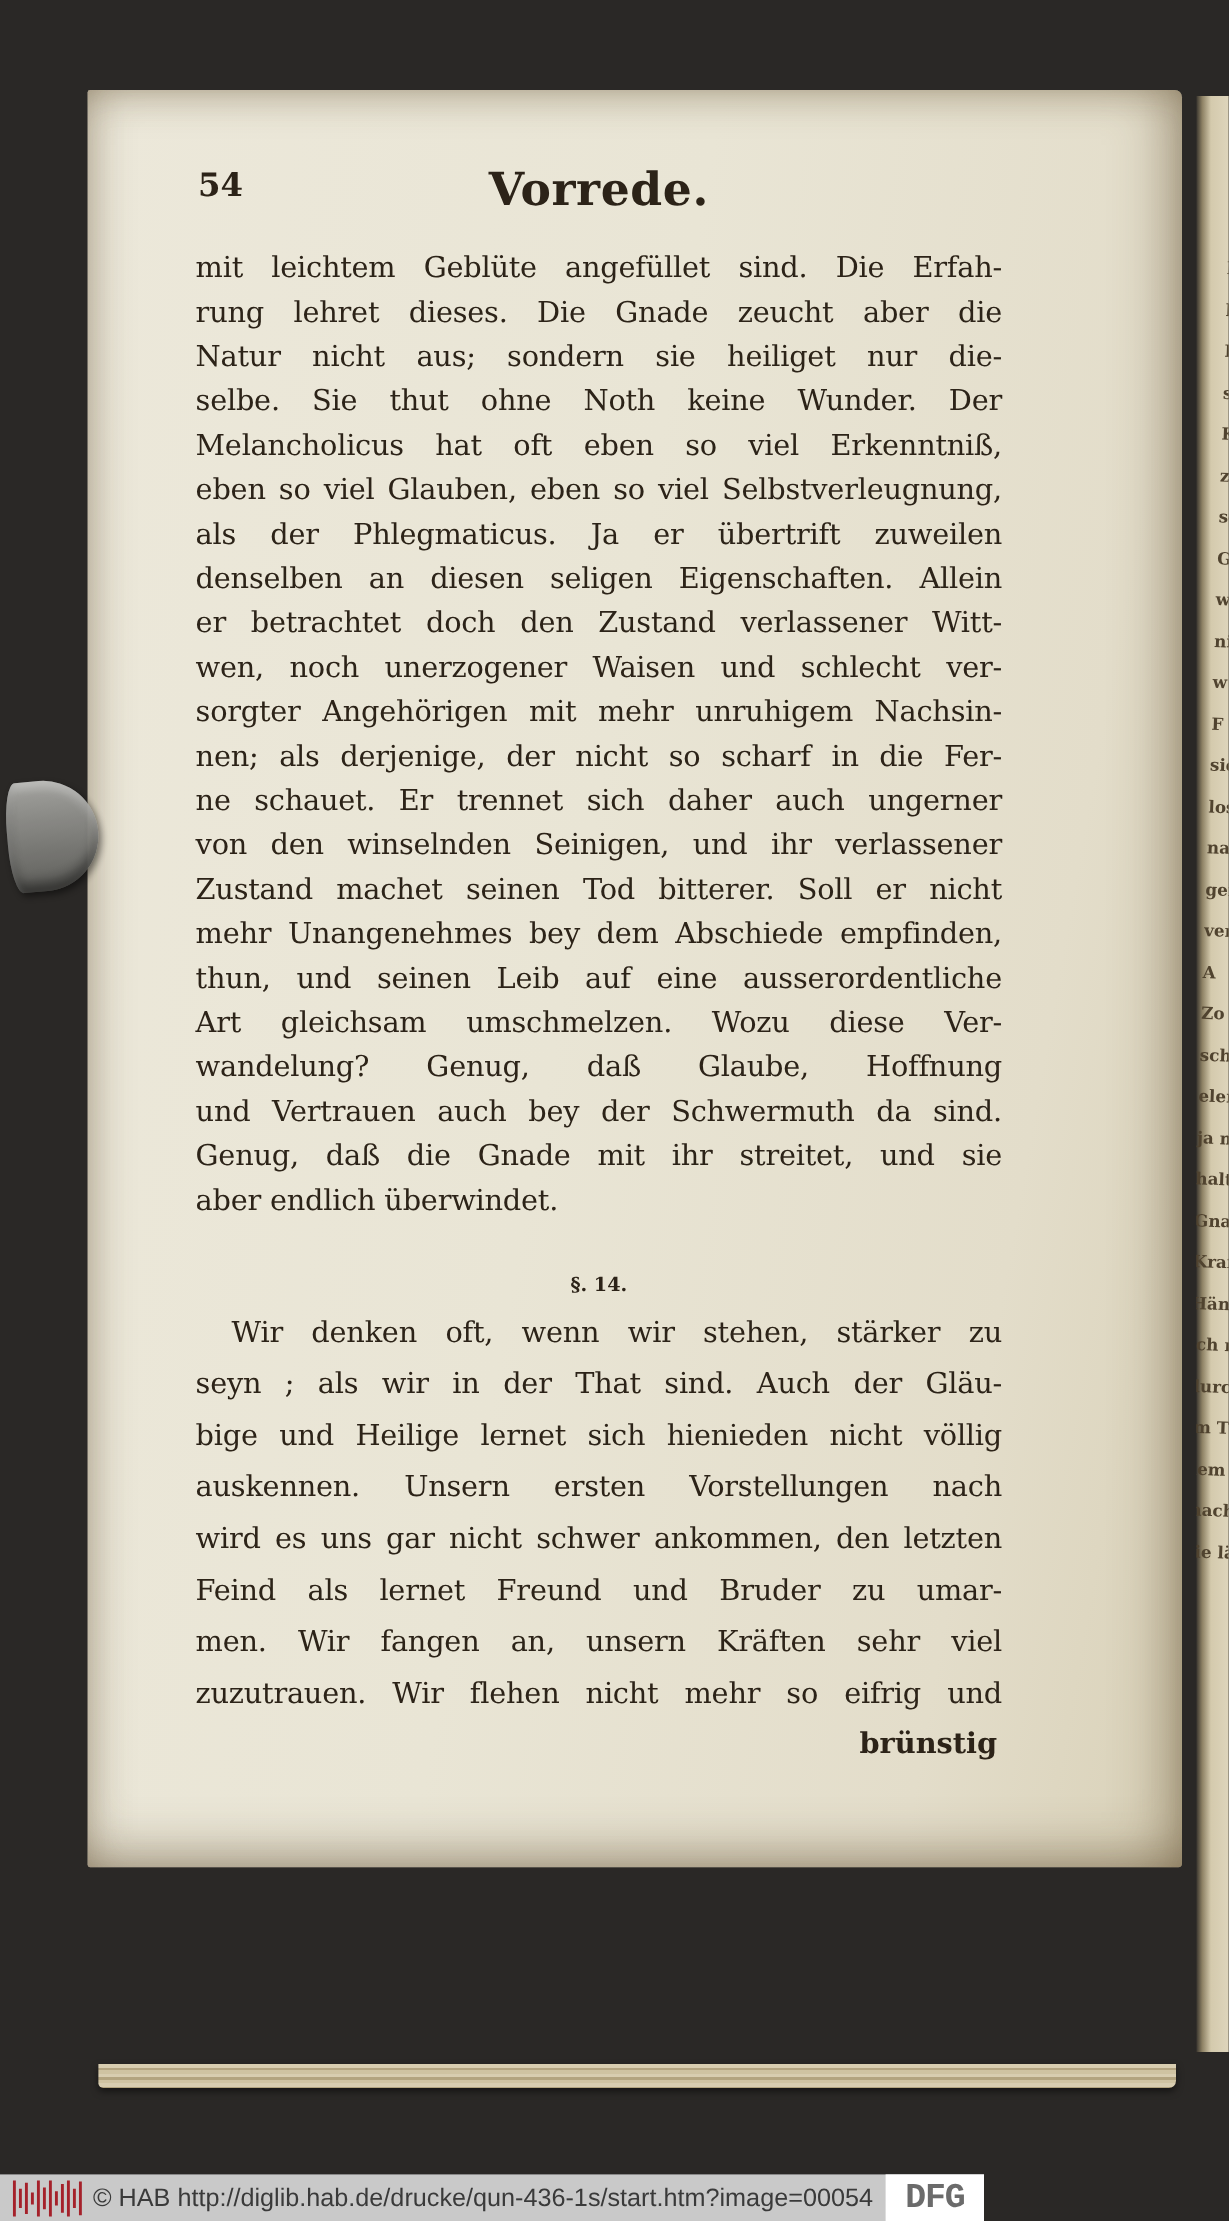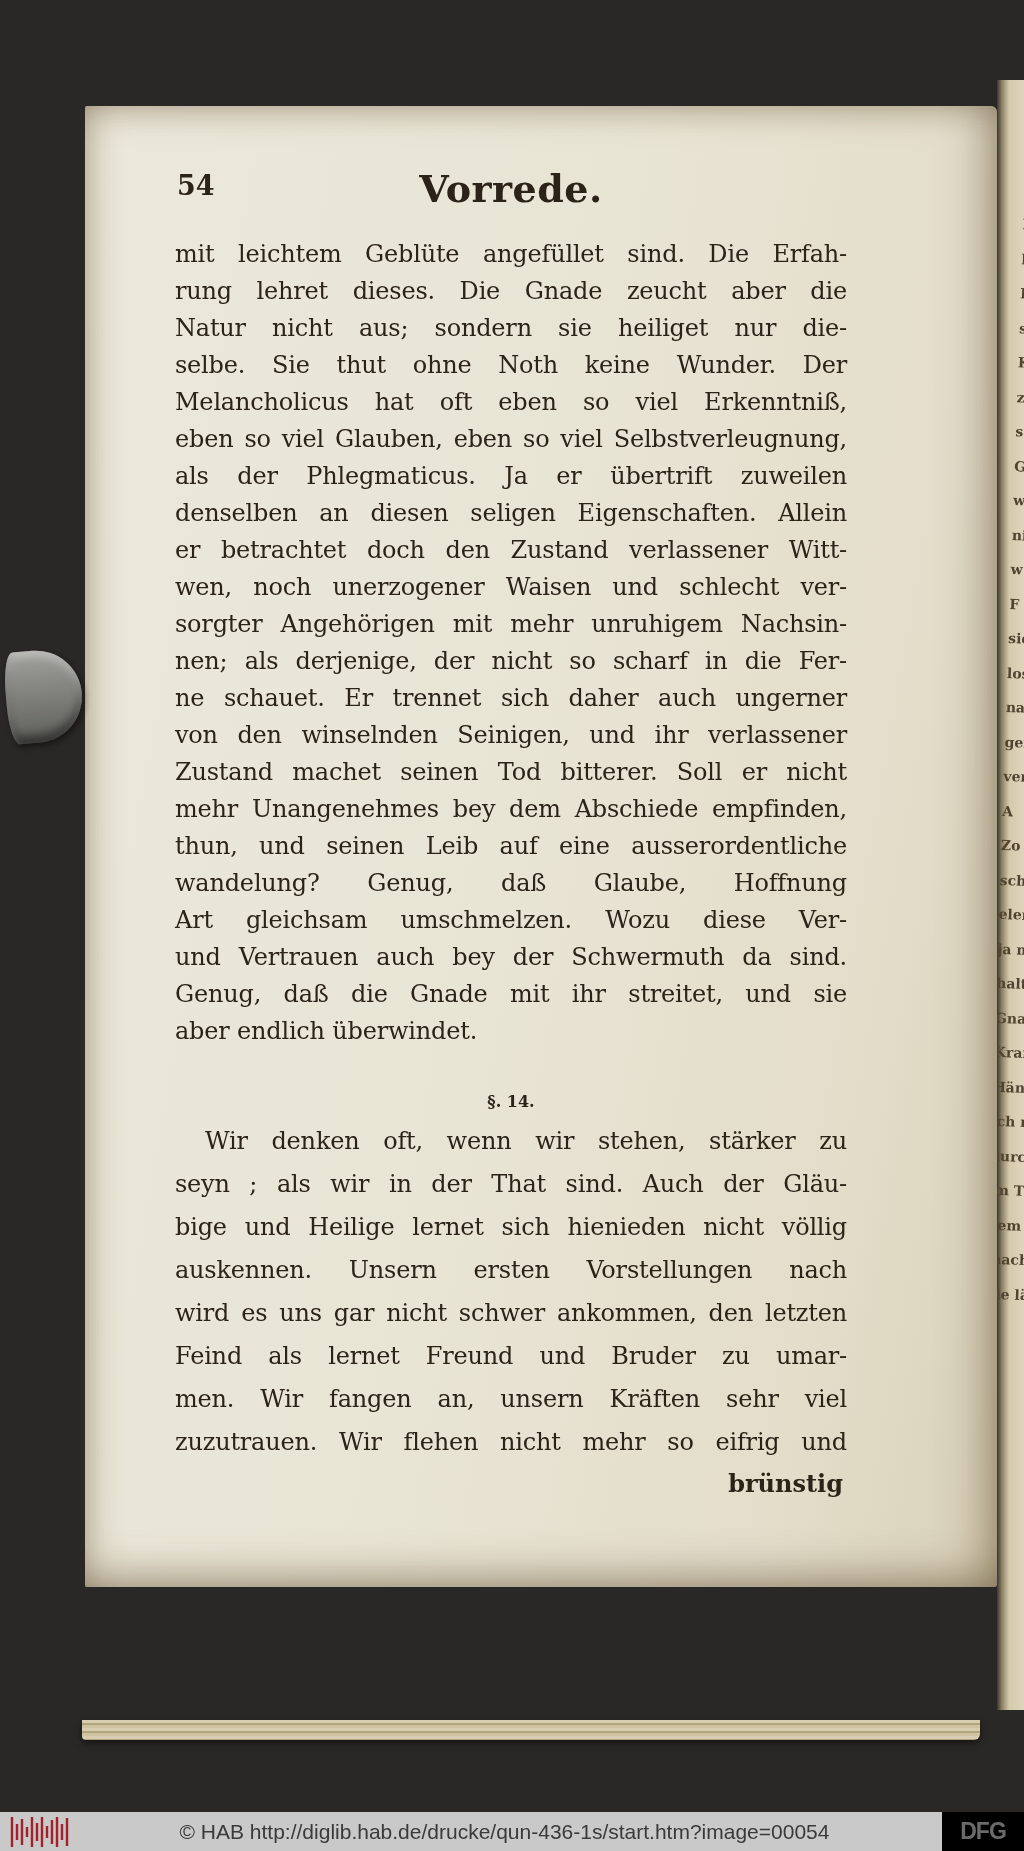--- a/index.html
+++ b/index.html
@@ -5,29 +5,28 @@
   html,body{margin:0;padding:0;}
   body{
     width:1024px;height:1851px;
     background:#2a2826;
     position:relative;
     overflow:hidden;
     font-family:"DejaVu Serif", serif;
   }
   
   .page{
-    position:absolute;left:85px;top:75px;width:912px;height:1481px;
+    position:absolute;left:73px;top:75px;width:912px;height:1481px;
     background:linear-gradient(100deg,#ece8da 0%,#e9e5d5 45%,#e3ddca 80%,#d9d1b8 100%);
     box-shadow:
       inset 16px 0 38px -14px rgba(90,70,40,.30),
       inset -22px 0 48px -12px rgba(90,70,40,.45),
       inset 0 -28px 44px -16px rgba(90,70,40,.30),
       inset 0 16px 30px -16px rgba(120,100,60,.22);
     border-radius:2px 6px 3px 2px;
-    margin-top:31px;
   }
   .text-area{
     position:absolute;left:90px;top:58px;width:672px;
     color:#2c2318;
   }
   .header-row{
     position:relative;height:44px;
   }
   .page-number{
     position:absolute;left:2px;top:6px;
@@ -80,40 +79,40 @@
   .clamp{
     position:absolute;left:6px;top:650px;width:76px;height:92px;
     background:linear-gradient(to bottom,#a8a8a4 0%,#8b8b87 40%,#62625e 100%);
     border-radius:10px 46px 46px 10px / 40px 46px 46px 40px;
     transform:rotate(-5deg);
     box-shadow:inset 0 6px 8px rgba(255,255,255,.35), inset 0 -8px 10px rgba(0,0,0,.45), 2px 3px 6px rgba(0,0,0,.5);
     opacity:.95;
   }
   
   .footer{
-    position:absolute;left:0;bottom:0;width:1024px;height:39px;
+    position:absolute;left:0;bottom:0;width:820px;height:39px;
     background:#c9c9c9;
     display:flex;align-items:center;
   }
   .calibration{
     width:64px;height:34px;margin-left:9px;flex:0 0 auto;
   }
   .credit{
     flex:1;text-align:center;
     font-family:"Liberation Sans",sans-serif;
     font-size:21px;color:#3a3a3a;letter-spacing:0;
     padding-right:6px;
   }
   .dfg{
     flex:0 0 auto;width:82px;height:39px;
-    background:#000000;
+    background:#ffffff;
     display:flex;align-items:center;justify-content:center;
     color:#6b6b6b;
-    font-family:Liberation Sans, sans-serif;
-    font-weight:bold;font-size:23px;letter-spacing:-1px;
+    font-family:Liberation Mono, monospace;
+    font-weight:bold;font-size:29px;letter-spacing:-1px;
   }
   
 </style>
 </head>
 <body>
 
 <div class="page">
   <div class="text-area">
     <div class="header-row">
       <span class="page-number">54</span>
@@ -130,22 +129,22 @@
         <div class="text-line">denselben an diesen seligen Eigenschaften.  Allein</div>
         <div class="text-line">er betrachtet doch den Zustand verlassener Witt-</div>
         <div class="text-line">wen, noch unerzogener Waisen und schlecht ver-</div>
         <div class="text-line">sorgter Angehörigen mit mehr unruhigem Nachsin-</div>
         <div class="text-line">nen; als derjenige, der nicht so scharf in die Fer-</div>
         <div class="text-line">ne schauet.  Er trennet sich daher auch ungerner</div>
         <div class="text-line">von den winselnden Seinigen, und ihr verlassener</div>
         <div class="text-line">Zustand machet seinen Tod bitterer.  Soll er nicht</div>
         <div class="text-line">mehr Unangenehmes bey dem Abschiede empfinden,</div>
         <div class="text-line">thun, und seinen Leib auf eine ausserordentliche</div>
+        <div class="text-line">Art gleichsam umschmelzen.   Wozu diese Ver-</div>
         <div class="text-line">wandelung?  Genug, daß Glaube, Hoffnung</div>
-        <div class="text-line">Art gleichsam umschmelzen.   Wozu diese Ver-</div>
         <div class="text-line">und Vertrauen auch bey der Schwermuth da sind.</div>
         <div class="text-line">Genug, daß die Gnade mit ihr streitet, und sie</div>
         <div class="text-line noj">aber endlich überwindet.</div>
       </div>
     <div class="section-heading">§. 14.</div>
     <div class="para para-2">
         <div class="text-line indent">Wir denken oft, wenn wir stehen, stärker zu</div>
         <div class="text-line">seyn ; als wir in der That sind.  Auch der Gläu-</div>
         <div class="text-line">bige und Heilige lernet sich hienieden nicht völlig</div>
         <div class="text-line">auskennen.  Unsern ersten Vorstellungen nach</div>

